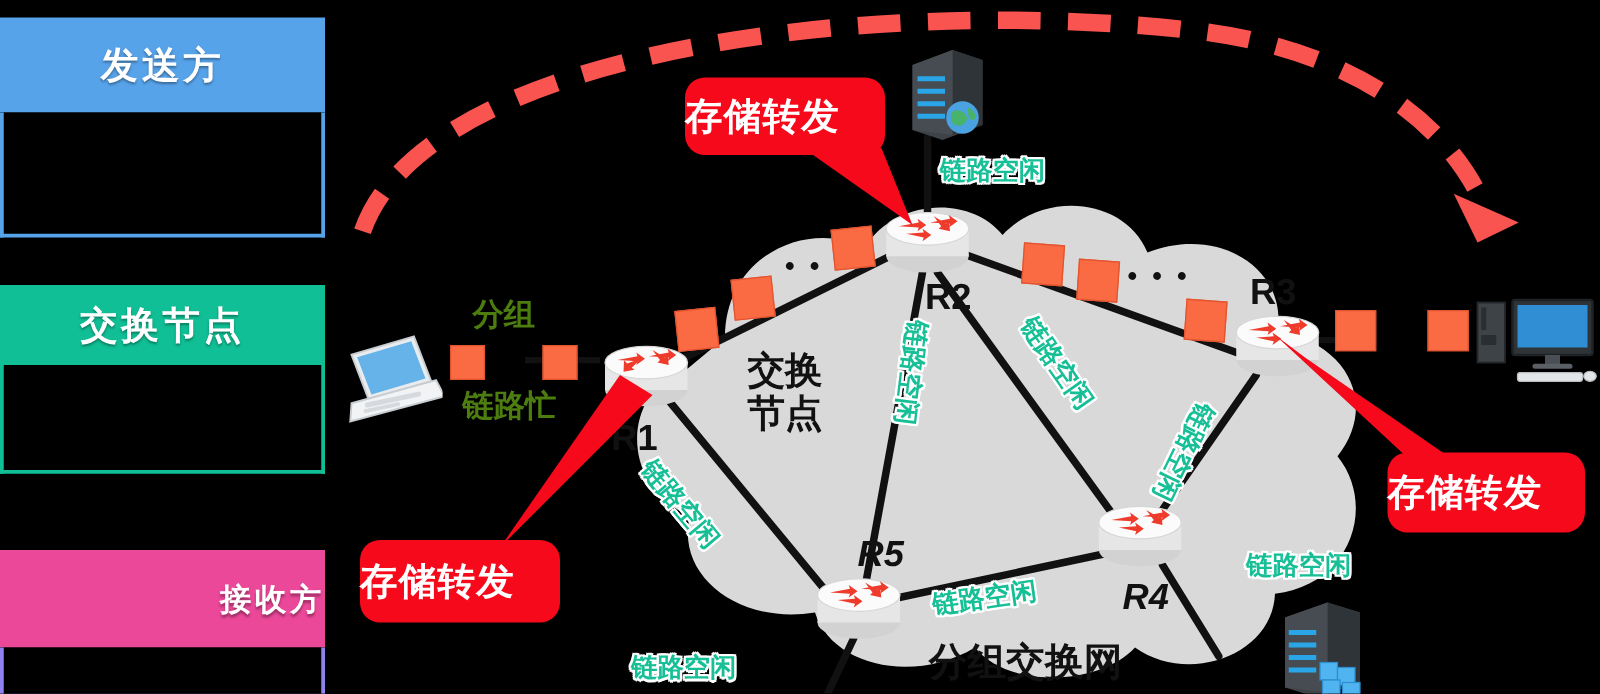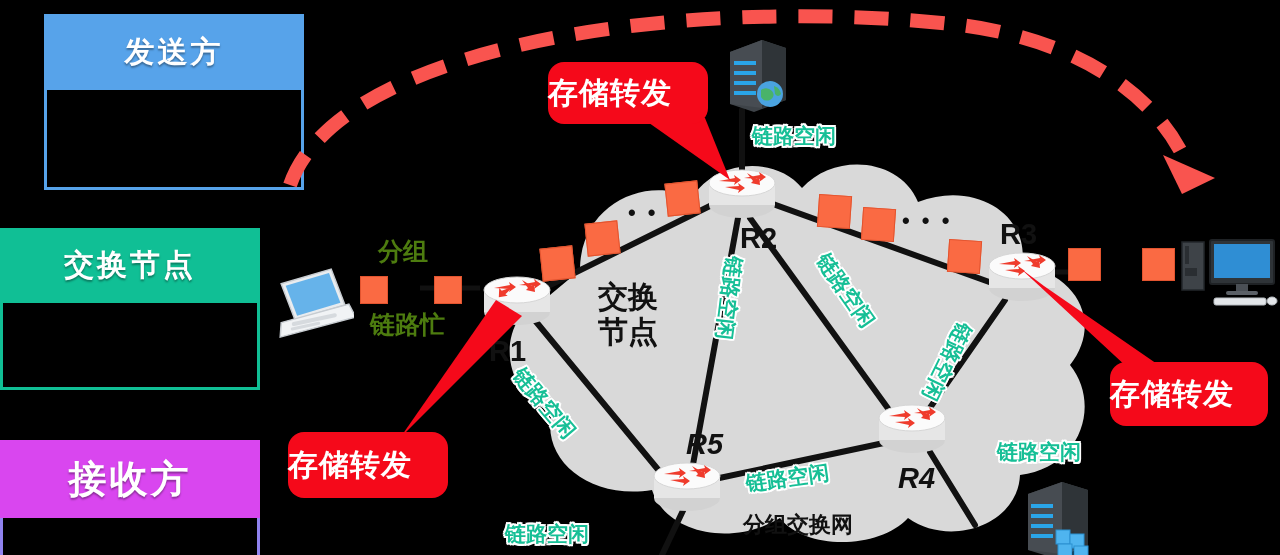--- a/index.html
+++ b/index.html
@@ -97,57 +97,57 @@
     white-space: nowrap;
   }
   svg { display: block; }
   .abs { position: absolute; }
 </style>
 </head>
 <body>
 
 <div id="stage">
 
-  <div class="panel" style="top:14px; width:260px;padding-left:44px;">
+  <div class="panel" style="top:14px; width:260px;">
     <div class="panel-head" style="height:76px; background:#57a3ea; font-size:30px;">
       <span>发送方</span>
     </div>
     <div class="panel-body" style="height:100px; border:3px solid #57a3ea; border-top:none;"></div>
   </div>
 
   <div class="panel" style="top:228px; width:260px;">
-    <div class="panel-head" style="height:75px; background:#10bf95; font-size:30px;">
+    <div class="panel-head" style="height:64px; background:#10bf95; font-size:30px;">
       <span>交换节点</span>
     </div>
     <div class="panel-body" style="height:87px; border:3px solid #10bf95; border-top:none;"></div>
   </div>
 
   <div class="panel" style="top:440px; width:260px;">
-    <div class="panel-head" style="height:78px; background:#d946ef; font-size:38px;">
+    <div class="panel-head" style="height:78px; background:#ec4899; font-size:25px;justify-content:flex-end;">
       <span>接收方</span>
     </div>
     <div class="panel-body" style="height:40px; border:3px solid #9083ef; border-top:none;"></div>
   </div>
 
   <svg class="abs" style="left:430px; top:150px;" width="720" height="405" viewBox="0 0 720 405">
     <path d="M150 120
              C150 55, 215 25, 262 48
              C285 10, 345 5, 372 38
              C405 2, 470 8, 488 52
              C545 30, 600 65, 592 115
              C650 125, 672 175, 640 215
              C672 255, 650 318, 590 325
              C588 375, 520 398, 478 368
              C448 400, 375 400, 350 368
              C300 398, 235 382, 222 340
              C160 350, 110 310, 122 262
              C70 245, 62 165, 120 145 Z" fill="#d9d9d9"></path>
   </svg>
 
-  <div class="dark-label" style="left:700px; top:512px; font-size:22px;">
+  <div class="dark-label" style="left:700px; top:512px; font-size:31px;">
     <span>分组交换网</span>
   </div>
 
   <svg class="abs" style="left:0; top:0;" width="1280" height="555">
     <g stroke="#111" stroke-width="6" fill="none" stroke-linecap="round">
 
       <line x1="540" y1="290" x2="722" y2="200"></line>
 
       <line x1="762" y1="200" x2="992" y2="283"></line>
 

